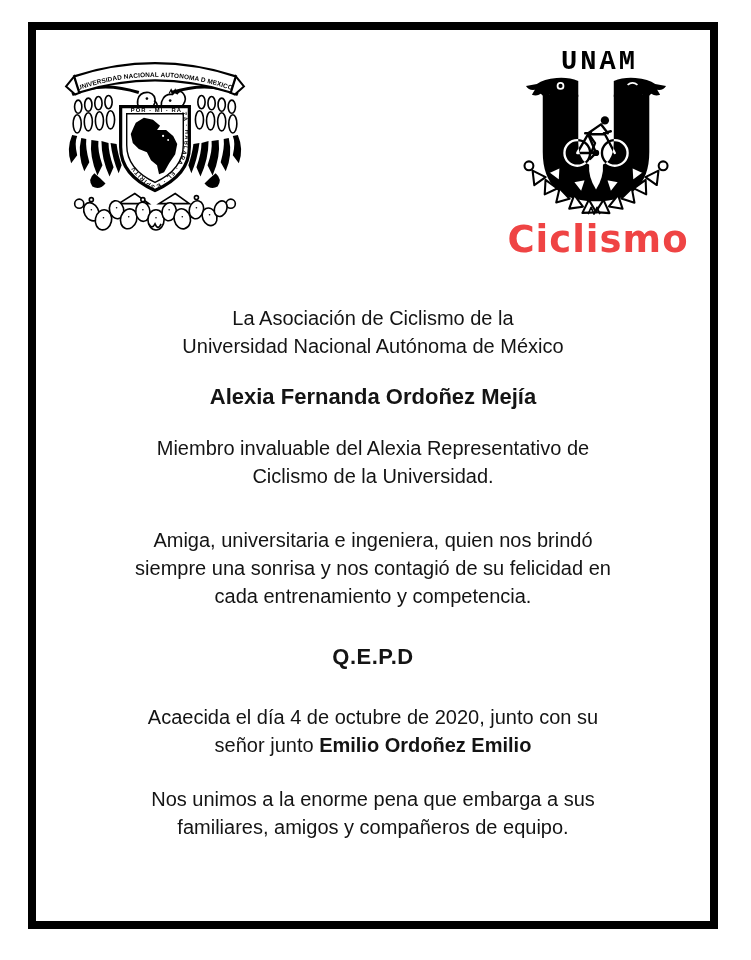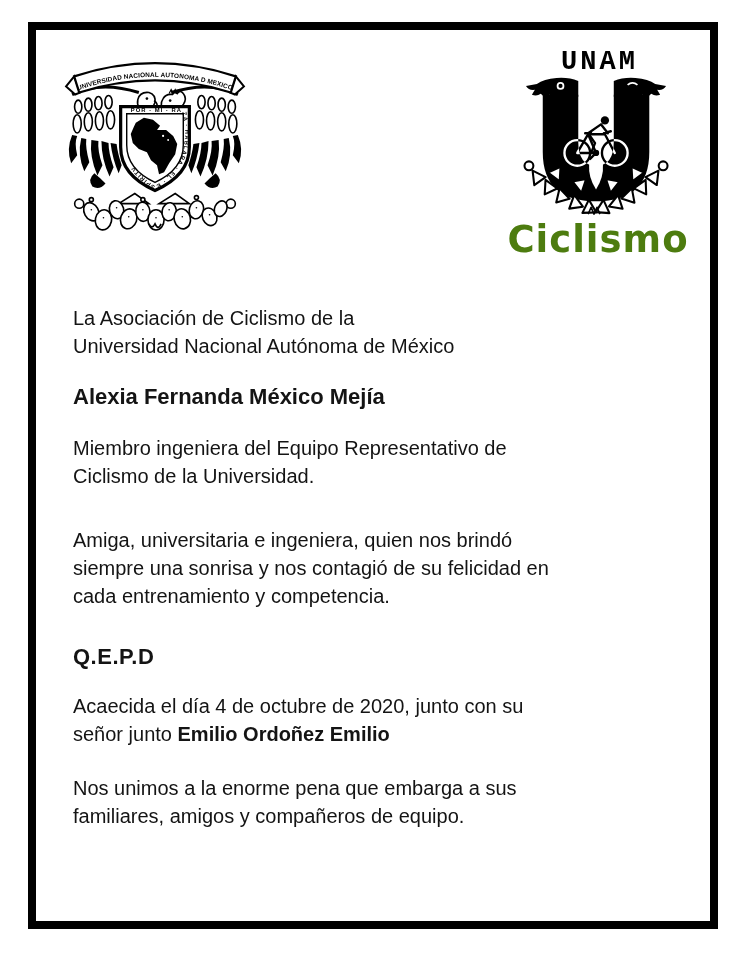--- a/index.html
+++ b/index.html
@@ -18,33 +18,33 @@
   }
   .coat-svg{width:194px;height:194px;display:block;}
   .ciclismo-logo{width:196px;display:flex;flex-direction:column;align-items:center;margin-top:6px;}
   .unam-word{
     font-family:Liberation Mono, monospace;font-weight:bold;font-size:27px;
     letter-spacing:3px;color:#000;line-height:28px;margin-left:3px;
   }
   .emblem-svg{width:162px;height:146px;display:block;margin-top:1px;}
   .ciclismo-word{
     font-family:"DejaVu Sans", sans-serif;font-weight:bold;font-size:37px;
-    letter-spacing:1px;color:#4d7c0f;line-height:38px;margin-top:-2px;
-  }
-  .text-block{}
+    letter-spacing:1px;color:#ef4444;line-height:38px;margin-top:-2px;
+  }
+  .text-block{text-align:center;}
   .para{
     margin:26px auto 0;max-width:600px;font-size:20px;line-height:28px;
     white-space:pre-line;color:#141414;
   }
   .para.first{margin-top:62px;}
   .para.name{font-size:22px;line-height:30px;font-weight:bold;margin-top:22px;}
   .para.after-name{margin-top:22px;}
   .para.tribute{margin-top:36px;}
   .para.qepd{font-size:22px;line-height:30px;font-weight:bold;letter-spacing:.5px;margin-top:32px;}
-  .para.date{margin-top:20px;white-space:normal;}
+  .para.date{margin-top:31px;white-space:normal;}
   .para.closing{}
   .bold{font-weight:bold;}
 </style>
 </head>
 <body>
 
 <div class="sheet">
 
   <div class="logos">
 
@@ -207,22 +207,22 @@
         </g>
       </svg>
 
       <div class="ciclismo-word">Ciclismo</div>
     </div>
   </div>
 
   <div class="text-block">
     <p class="para first">La Asociación de Ciclismo de la
 Universidad Nacional Autónoma de México</p>
-    <p class="para name">Alexia Fernanda México Mejía</p>
-    <p class="para after-name">Miembro ingeniera del Equipo Representativo de
+    <p class="para name">Alexia Fernanda Ordoñez Mejía</p>
+    <p class="para after-name">Miembro invaluable del Alexia Representativo de
 Ciclismo de la Universidad.</p>
     <p class="para tribute">Amiga, universitaria e ingeniera, quien nos brindó
 siempre una sonrisa y nos contagió de su felicidad en
 cada entrenamiento y competencia.</p>
     <p class="para qepd">Q.E.P.D</p>
     <p class="para date"><span>Acaecida el día 4 de octubre de 2020, junto con su</span><br><span>señor junto </span><span class="bold">Emilio Ordoñez Emilio</span></p>
     <p class="para closing">Nos unimos a la enorme pena que embarga a sus
 familiares, amigos y compañeros de equipo.</p>
   </div>
 

